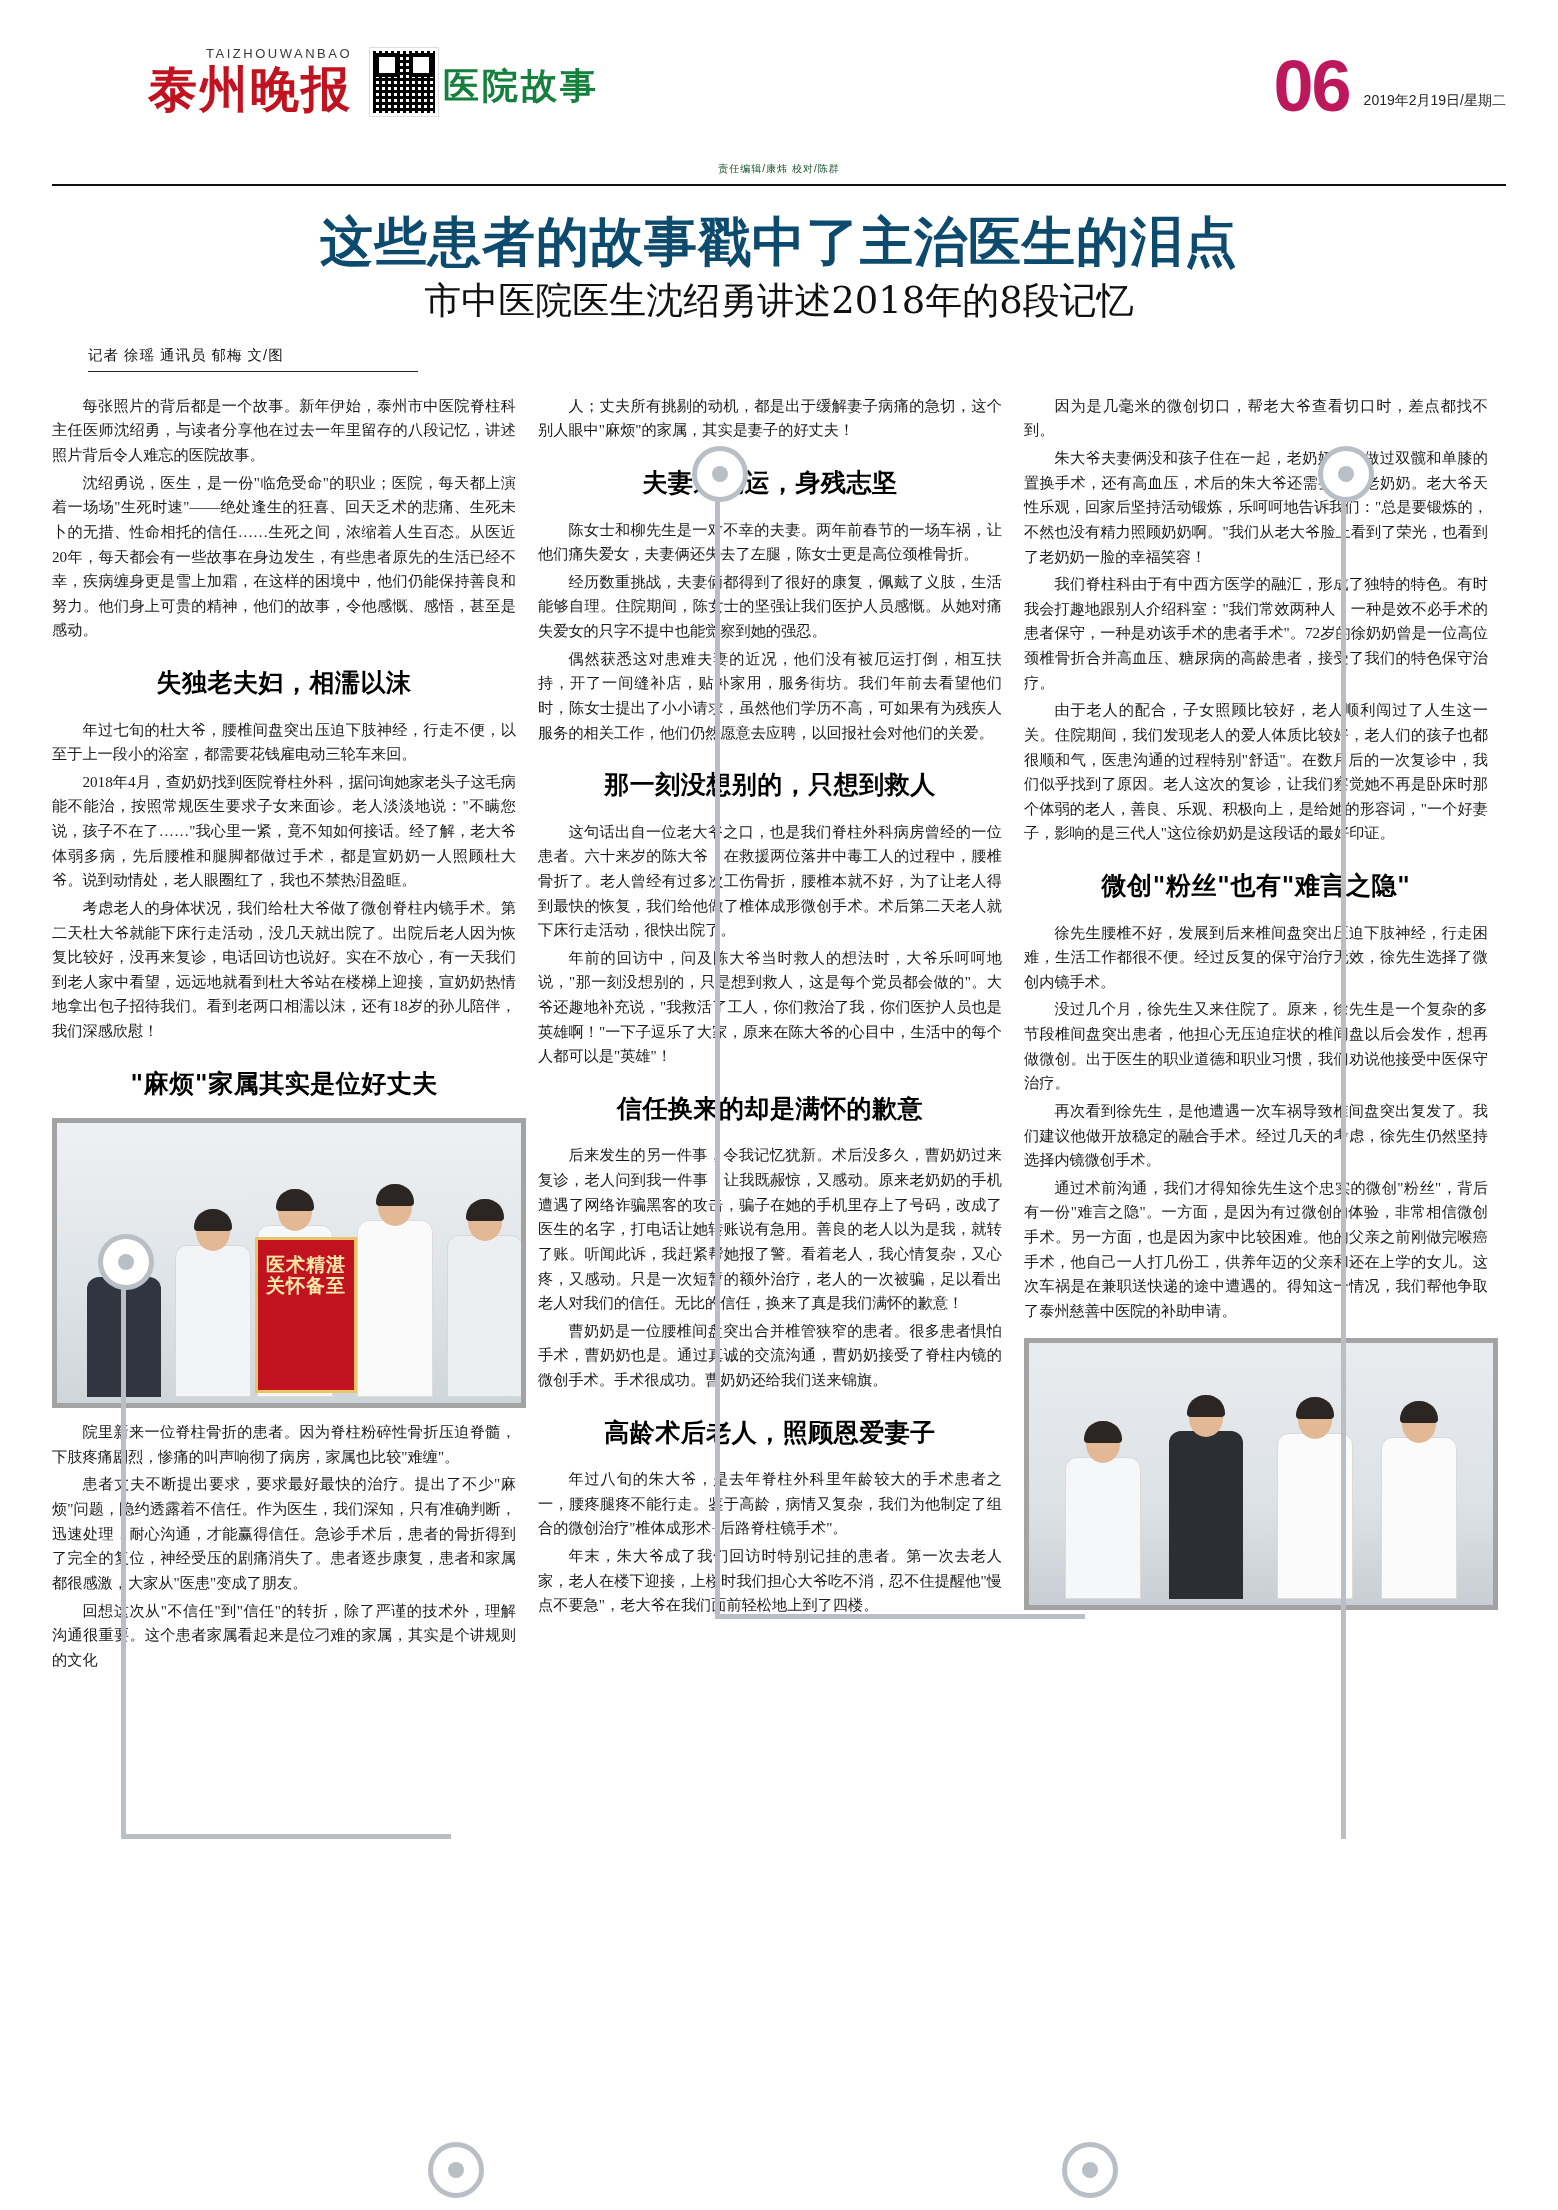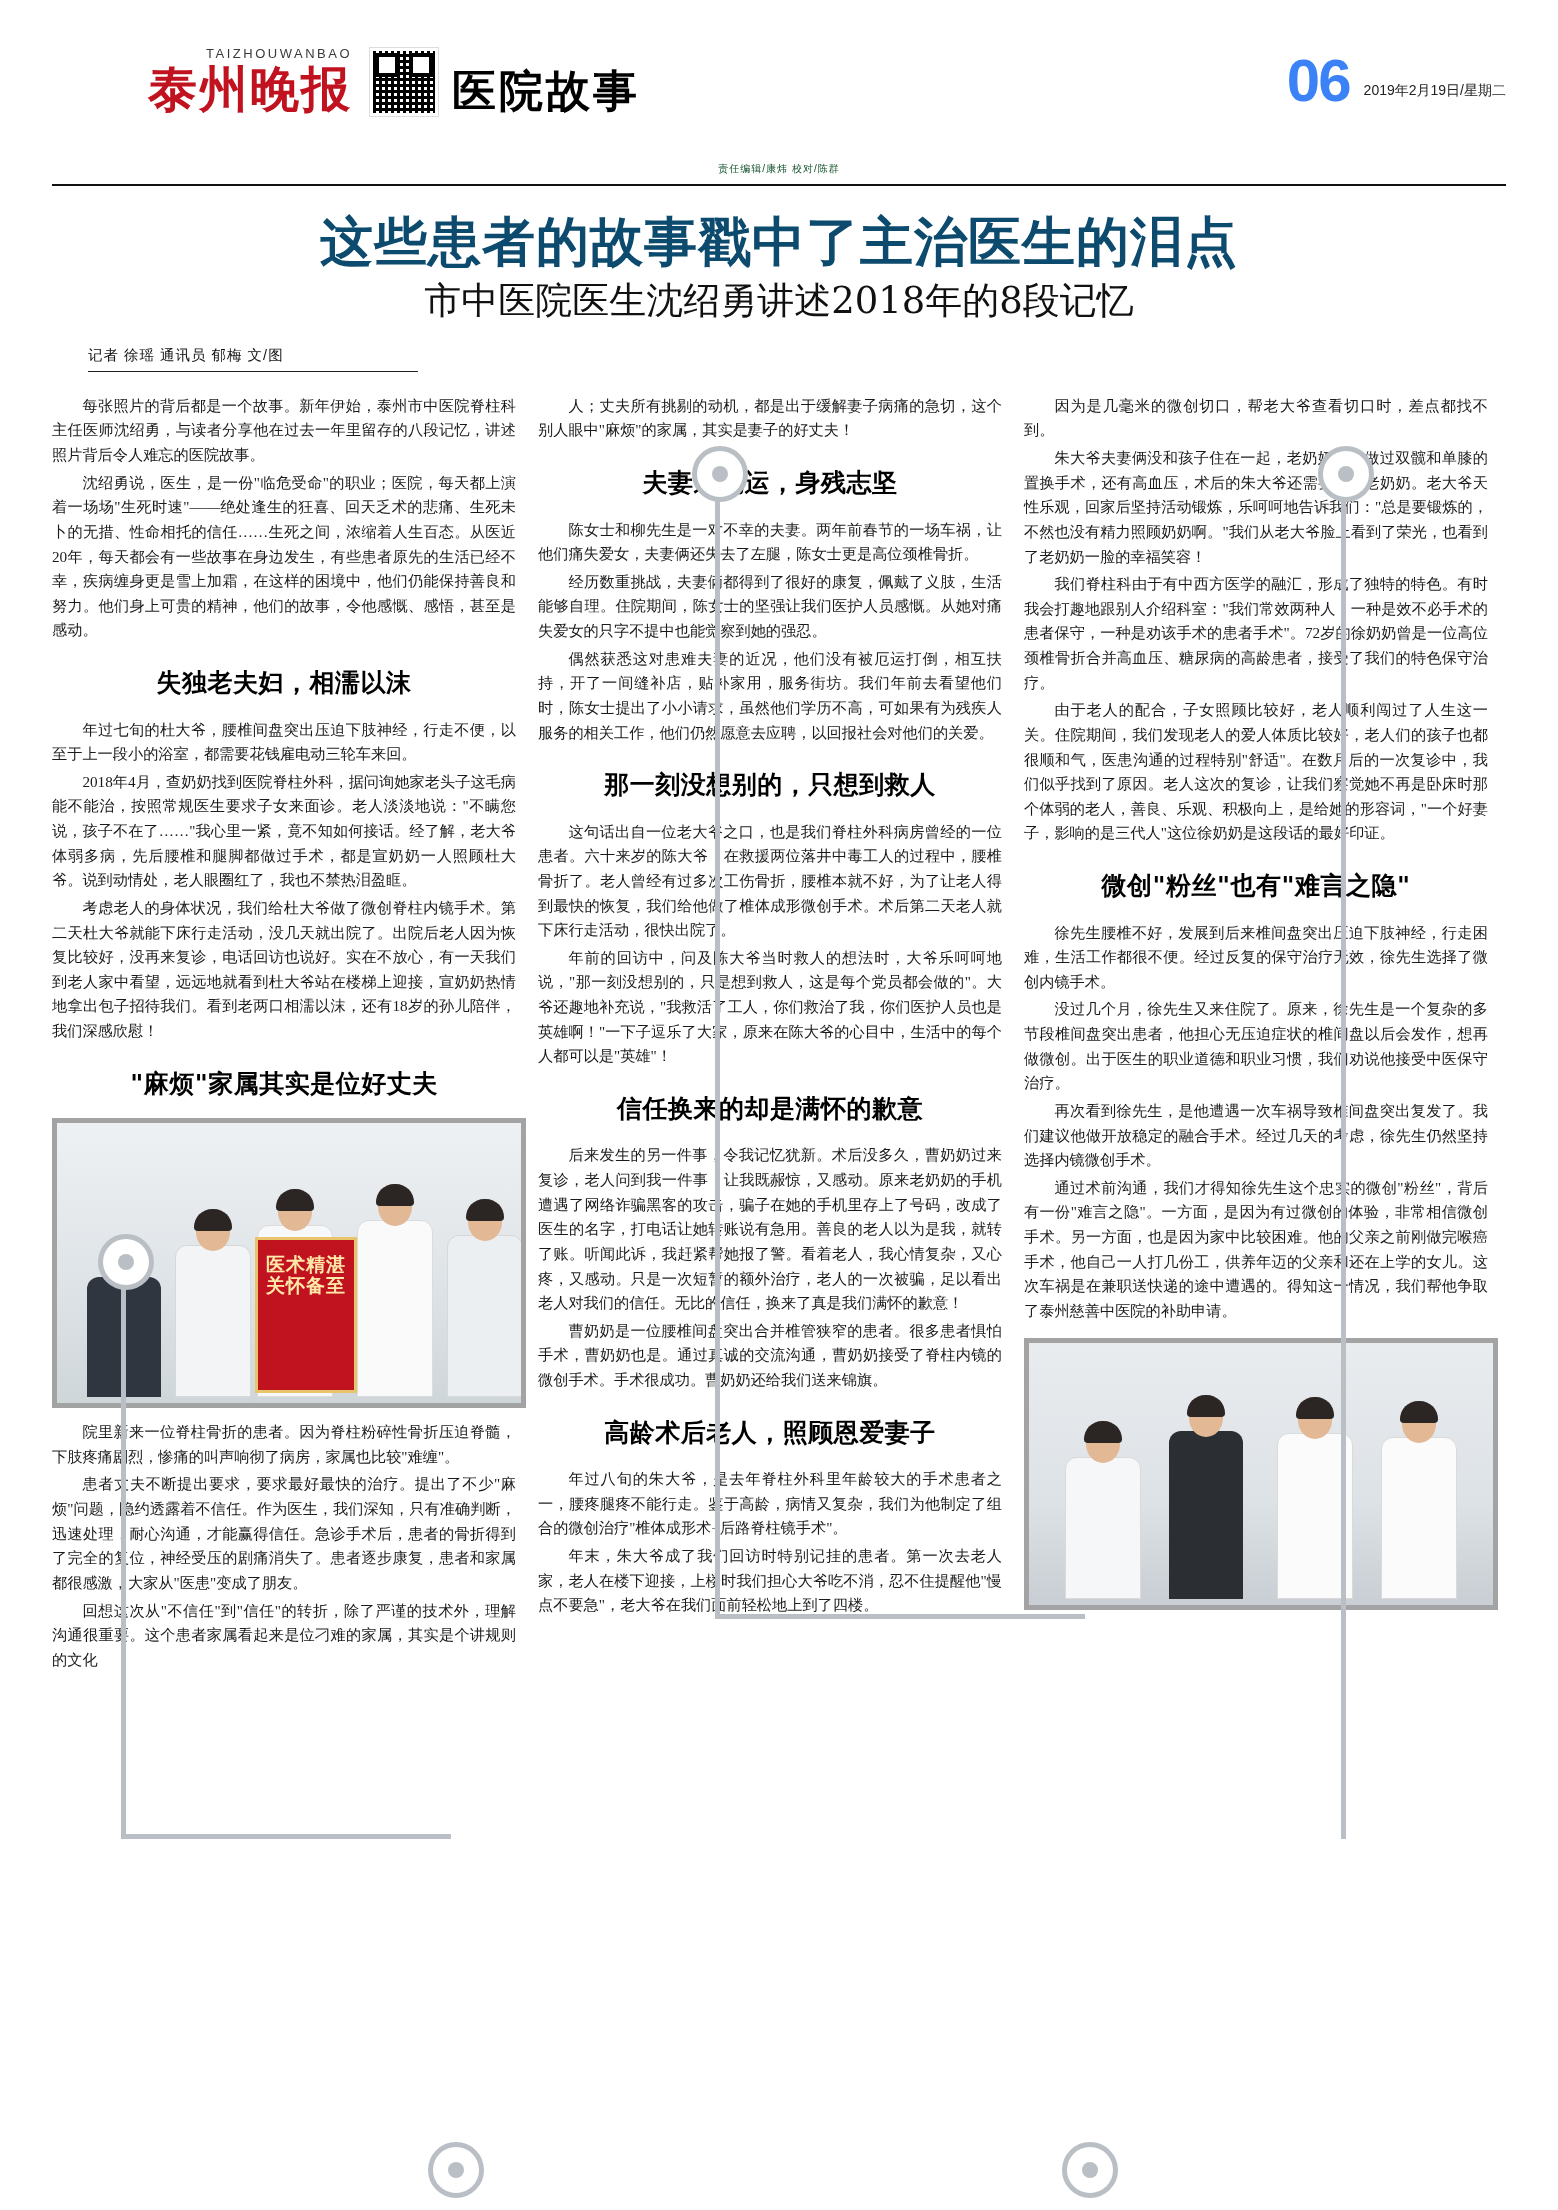--- a/index.html
+++ b/index.html
@@ -77,38 +77,38 @@
     content: "";
     position: absolute;
     width: 16px; height: 16px;
     border: 4px solid #000;
     background: #fff;
   }
   .qr::before { top: 2px; left: 2px; }
   .qr::after { top: 2px; right: 2px; }
   .mh-section {
     font-family: "DejaVu Serif", serif;
-    font-size: 44px;
+    font-size: 36px;
     font-weight: bold;
     letter-spacing: 3px;
     padding-top: 28px;
-    padding-left: 14px;
-    color: #000000;
+    padding-left: 5px;
+    color: #15803d;
   }
   .mh-right {
     margin-left: auto;
     display: flex;
     align-items: baseline;
     padding-top: 18px;
   }
   .mh-pageno {
     font-family: "Liberation Sans", sans-serif;
-    font-size: 60px;
-    font-weight: bold;
-    color: #3b82f6;
+    font-size: 72px;
+    font-weight: bold;
+    color: #be185d;
     line-height: 0.95;
     letter-spacing: -2px;
   }
   .mh-date {
     font-family: "Liberation Sans", sans-serif;
     font-size: 14px;
     color: #222;
     margin-left: 14px;
     position: relative;
     top: -6px;

